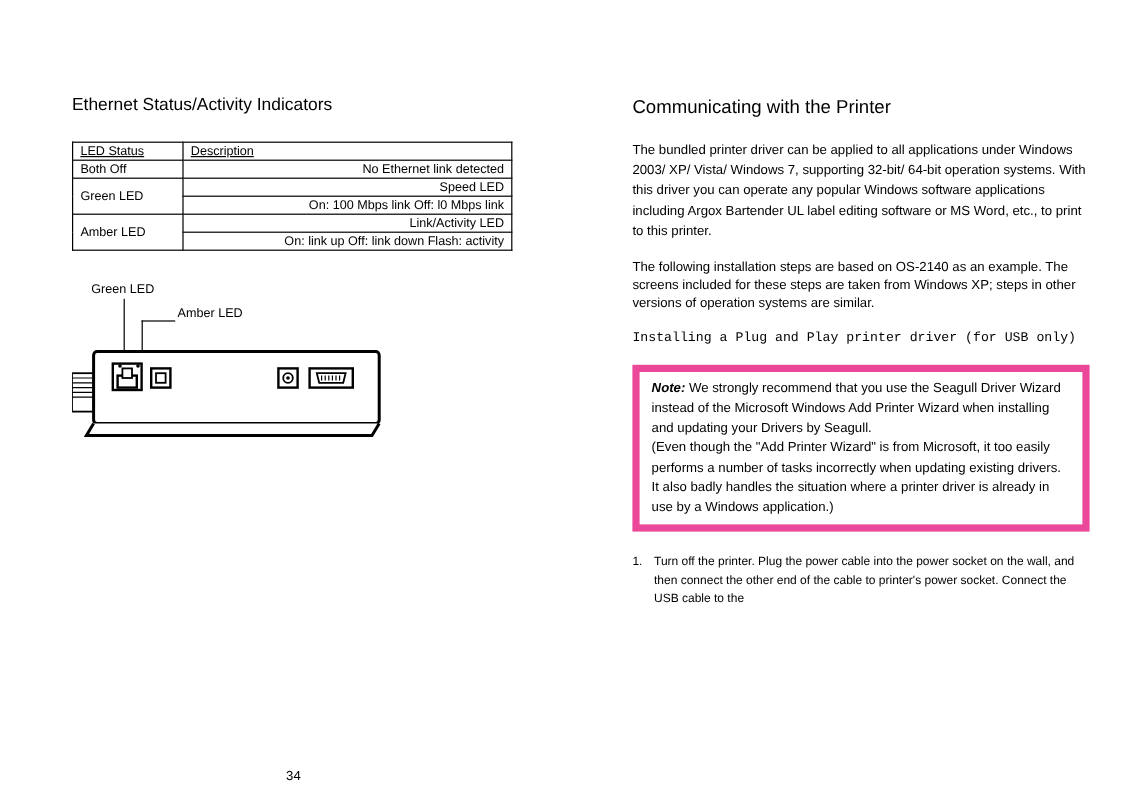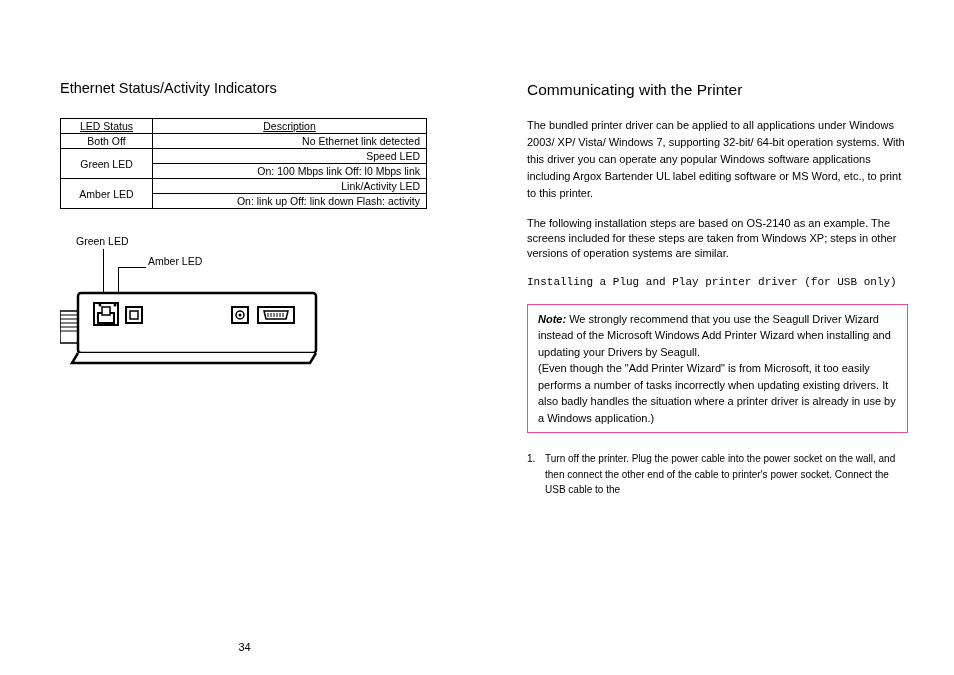--- a/index.html
+++ b/index.html
@@ -56,21 +56,21 @@
     font-size: 10.5px;
     width: 100%;
     margin-bottom: 48px;
   }
   table.led td, table.led th {
     border: 1px solid #000;
     padding: 1px 6px 1px 6px;
     text-align: right;
     font-weight: normal;
   }
-  table.led .center { text-align: center; }
+  table.led .center { text-align: left; }
   table.led .hdr { text-decoration: underline; }
   .diagram-wrap {
     position: relative;
     height: 145px;
     margin-top: -10px;
   }
   .label-green {
     position: absolute;
     font-size: 10.5px;
     top: -12px;
@@ -105,21 +105,21 @@
     width: 28px;
     height: 1px;
     background: #000;
   }
   .device {
     position: absolute;
     top: 40px;
     left: 0;
   }
   .note-box {
-    border: 1px solid #ec4899;
+    border: 6px solid #ec4899;
     font-size: 11px;
     line-height: 1.5;
     padding: 6px 10px 6px 10px;
     margin-bottom: 18px;
   }
   .note-title {
     font-style: italic;
     font-weight: bold;
   }
   .ol {

